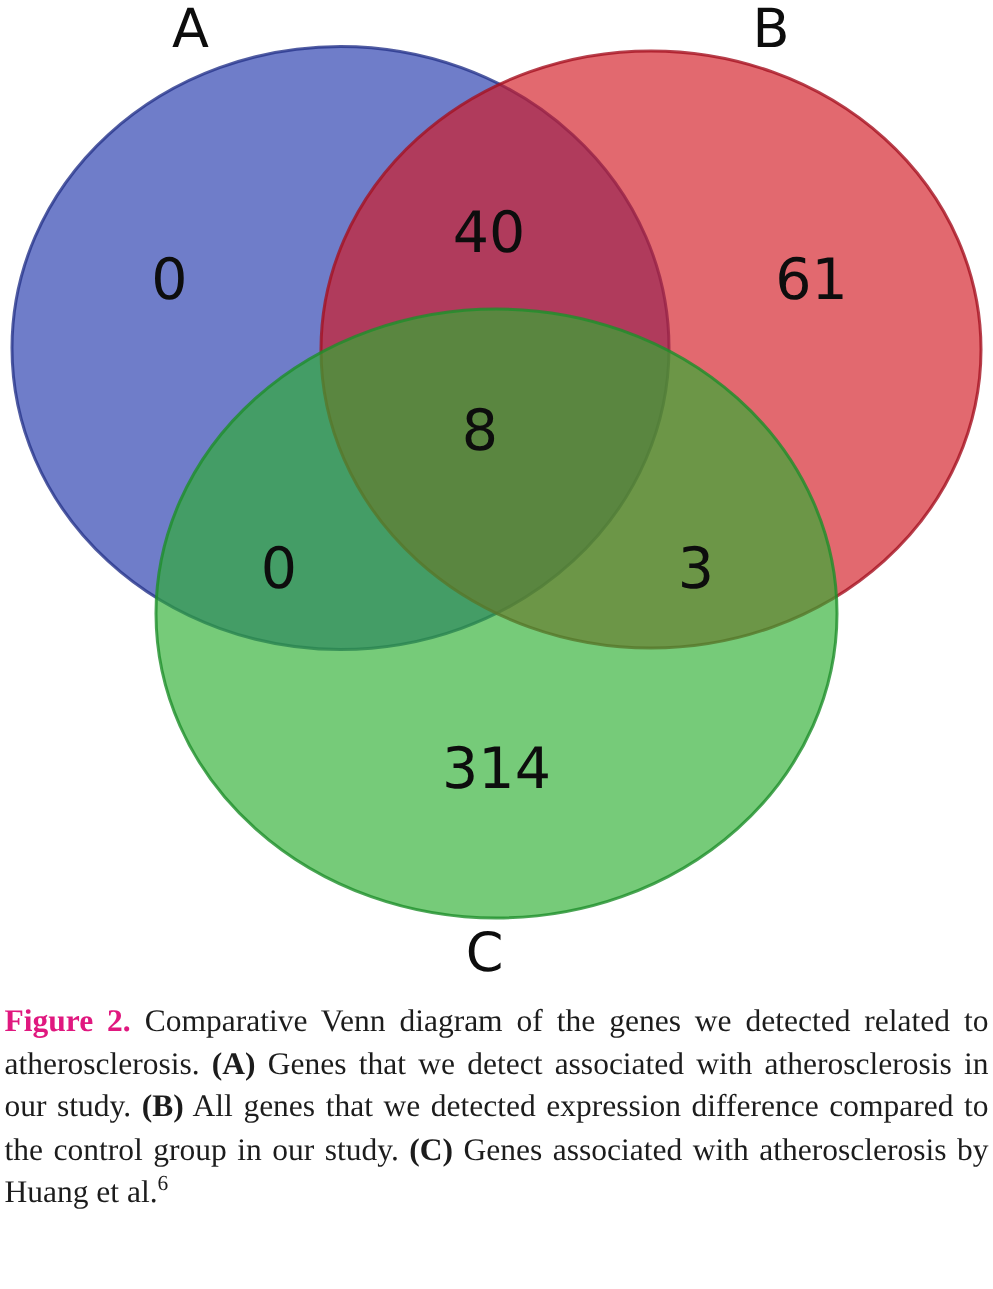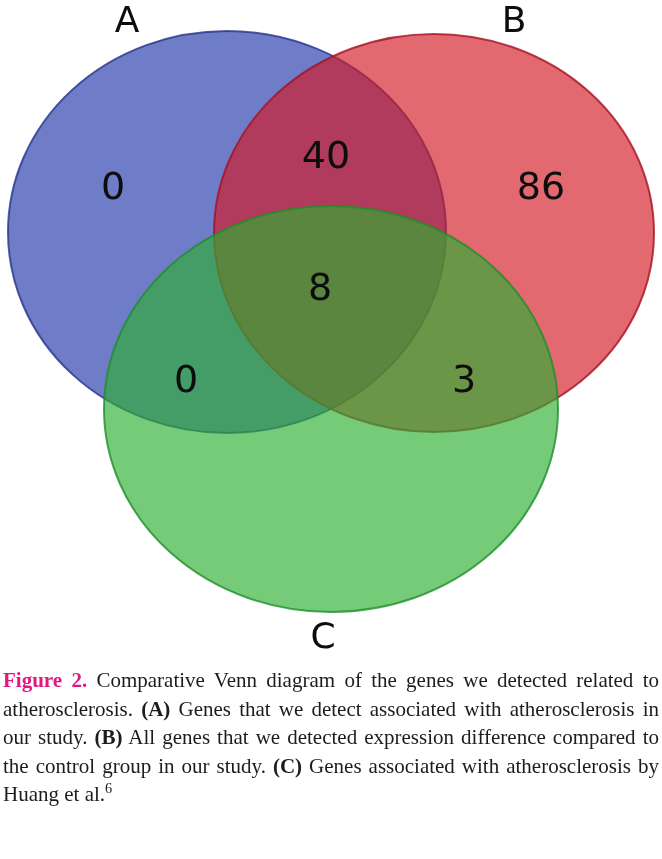--- a/index.html
+++ b/index.html
@@ -54,23 +54,24 @@
       <ellipse class="circle-b" cx="434" cy="233" rx="220" ry="199" fill-opacity="0.65" stroke-width="2" stroke-opacity="0.8" fill="#d31922"></ellipse>
       <ellipse class="circle-c" cx="331" cy="409" rx="227" ry="203" fill-opacity="0.65" stroke-width="2" stroke-opacity="0.8" fill="#2daf31"></ellipse>
     </svg>
 
     <div class="vlabel set-label" style="left:127px; top:20px;">A</div>
     <div class="vlabel set-label" style="left:514px; top:20px;">B</div>
     <div class="vlabel set-label" style="left:323px; top:636px;">C</div>
 
     <div class="vlabel count" style="left:113px; top:186px;">0</div>
     <div class="vlabel count" style="left:326px; top:155px;">40</div>
-    <div class="vlabel count" style="left:541px; top:186px;">86</div>
+    <div class="vlabel count" style="left:541px; top:186px;">61</div>
     <div class="vlabel count" style="left:320px; top:287px;">8</div>
     <div class="vlabel count" style="left:186px; top:379px;">0</div>
     <div class="vlabel count" style="left:464px; top:379px;">3</div>
+    <div class="vlabel count" style="left:331px; top:512px;">314</div>
   </div>
 
   <p class="caption">
     <span class="fig-label">Figure 2.</span><span> Comparative Venn diagram of the genes we detected related to atherosclerosis. </span><span class="bold">(A)</span><span> Genes that we detect associated with atherosclerosis in our study. </span><span class="bold">(B)</span><span> All genes that we detected expression difference compared to the control group in our study. </span><span class="bold">(C)</span><span> Genes associated with atherosclerosis by Huang et al.</span><sup>6</sup>
   </p>
 
 </div>
 
 </body></html>

